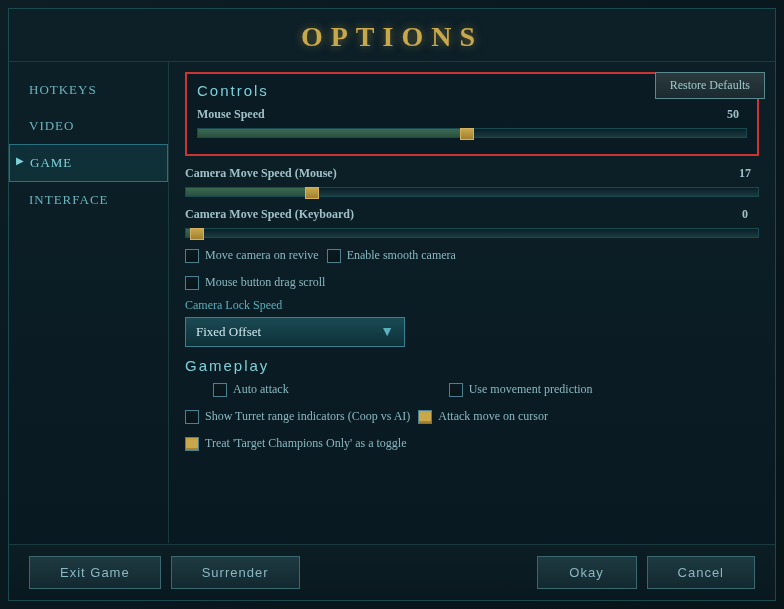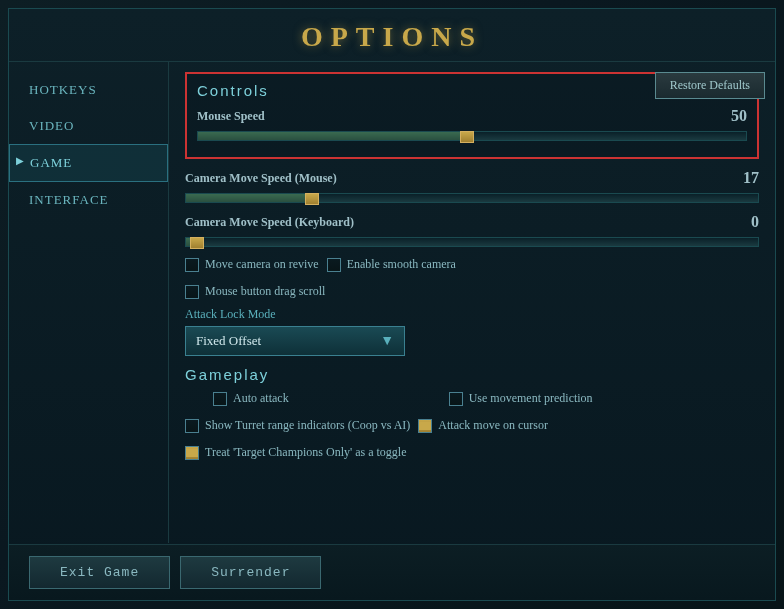--- a/index.html
+++ b/index.html
@@ -132,23 +132,23 @@
       font-weight: bold;
     }
     .slider-label {
       color: #a0c0c8;
       font-size: 12px;
       flex: 1;
       font-family: 'Georgia', serif;
     }
     .slider-value {
       color: #a0c0c8;
-      font-size: 16px;
+      font-size: 12px;
       width: 28px;
-      text-align: right;
+      text-align: center;
       font-family: 'Georgia', serif;
     }
 
     .slider-container {
       margin-bottom: 8px;
       position: relative;
     }
 
     .slider-track {
       width: 100%;
@@ -278,21 +278,21 @@
       gap: 10px;
     }
 
     .bottom-btn {
       padding: 8px 30px;
       background: linear-gradient(180deg, #1e3a40 0%, #132830 100%);
       border: 1px solid #3a6870;
       color: #8ab8c0;
       font-size: 13px;
       cursor: pointer;
-      font-family: Liberation Mono, monospace;
+      font-family: Liberation Sans, sans-serif;
       letter-spacing: 1px;
       min-width: 90px;
       text-align: center;
     }
 
     .btn-okay {
       background: linear-gradient(180deg, #1e3a40 0%, #132830 100%);
       min-width: 100px;
     }
   </style>
@@ -375,21 +375,21 @@
           <label>Enable smooth camera</label>
         </div>
       </div>
 
       <div class="checkbox-row" style="margin-bottom:8px;">
         <div class="cb-box"></div>
         <label>Mouse button drag scroll</label>
       </div>
 
       <div class="dropdown-row">
-        <div class="camera-lock-label">Attack Lock Mode</div>
+        <div class="camera-lock-label">Camera Lock Speed</div>
         <div class="dropdown">
           <span>Fixed Offset</span>
           <span class="dropdown-arrow">▼</span>
         </div>
       </div>
 
       <div class="gameplay-section">
         <div class="section-title">Gameplay</div>
 
         <div style="display:flex; gap:20px; margin-bottom:6px;padding-left:28px;">
@@ -425,15 +425,19 @@
       </div>
 
     </div>
   </div>
 
   <div class="bottom-bar">
     <div class="btn-group-left">
       <button class="bottom-btn">Exit Game</button>
       <button class="bottom-btn">Surrender</button>
     </div>
+    <div class="btn-group-right">
+      <button class="bottom-btn btn-okay">Okay</button>
+      <button class="bottom-btn">Cancel</button>
+    </div>
   </div>
 
 </div>
 
 </body></html>

